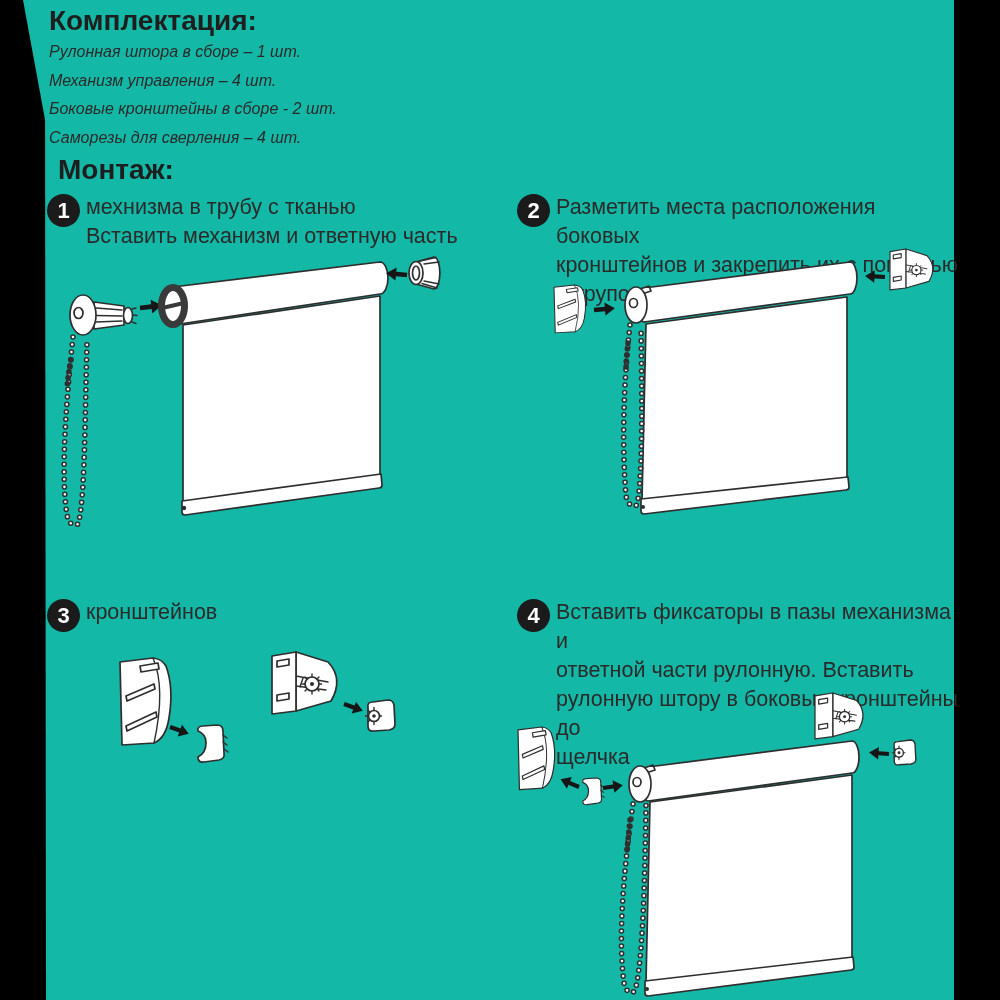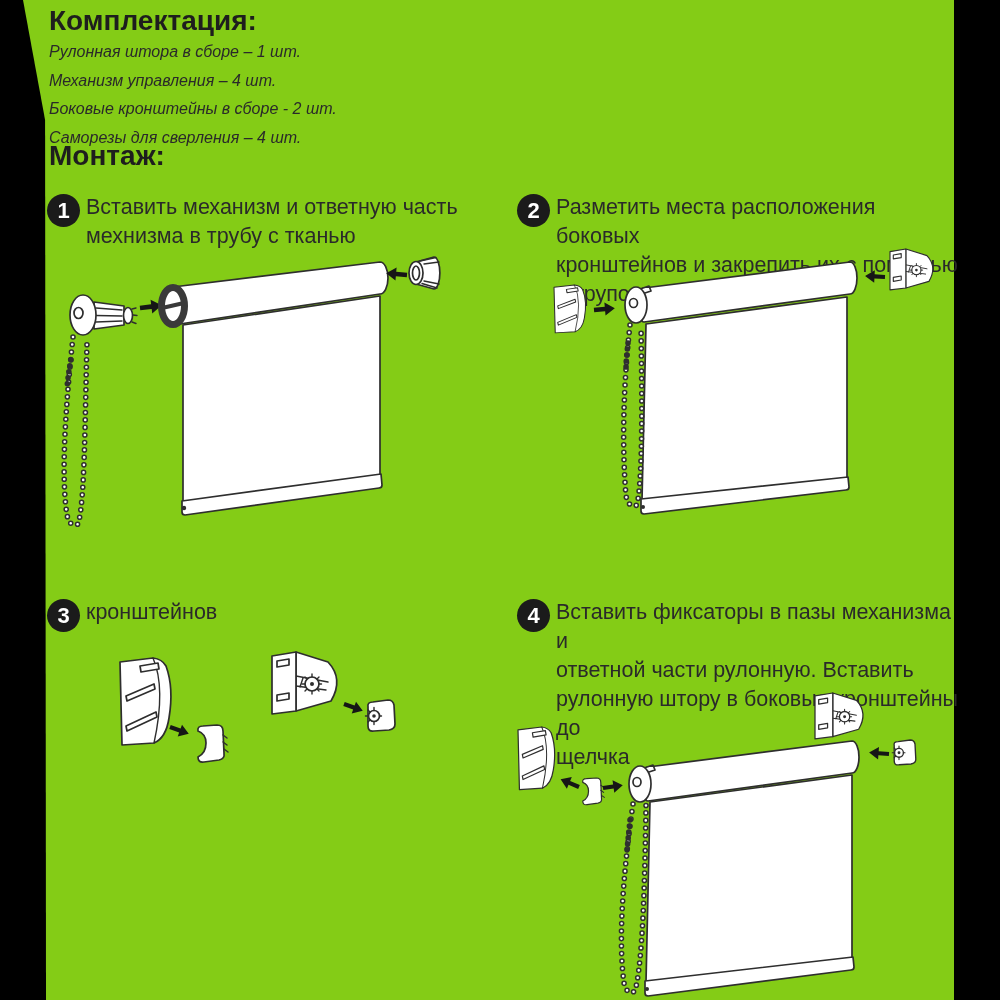--- a/index.html
+++ b/index.html
@@ -1,16 +1,16 @@
 <!DOCTYPE html>
 <html><head>
 <meta charset="utf-8">
 <style>
   html,body{margin:0;padding:0;background:#fff;}
-  .page{position:relative;width:1000px;height:1000px;background:#84cc16;overflow:hidden;
+  .page{position:relative;width:1000px;height:1000px;background:#14b8a6;overflow:hidden;
         font-family:"Liberation Sans", sans-serif;color:#262626;}
   .edge-bar{position:absolute;top:0;height:100%;background:#000;}
   .edge-left{left:0;width:46px;clip-path:polygon(0 0,50% 0,98% 12%,100% 100%,0 100%);}
   .edge-right{left:954px;width:46px;}
   .h-title{position:absolute;left:49px;font-weight:bold;font-size:28px;line-height:30px;color:#1e1e1e;}
   .kit-list{position:absolute;left:49px;top:38px;font-size:16px;line-height:28.5px;color:#2a2a2a;font-style:italic;}
   .step{position:absolute;}
   .badge{position:absolute;width:33px;height:33px;border-radius:50%;background:#1b1b1b;
          color:#fff;font-weight:bold;font-size:22px;display:flex;align-items:center;justify-content:center;}
   .step-text{position:absolute;font-size:21.5px;line-height:29px;color:#2a2a2a;}
@@ -66,27 +66,27 @@
   <div class="edge-bar edge-right"></div>
 
   <div class="h-title" style="top:6px;">Комплектация:</div>
   <div class="kit-list">
     <div>Рулонная штора в сборе – 1 шт.</div>
     <div>Механизм управления – 4 шт.</div>
     <div>Боковые кронштейны в сборе - 2 шт.</div>
     <div>Саморезы для сверления – 4 шт.</div>
   </div>
 
-  <div class="h-title" style="top:141px;">Монтаж:</div>
+  <div class="h-title" style="top:155px;margin-left:9px;">Монтаж:</div>
 
   <div class="step">
     <div class="badge" style="left:47px;top:194px;">1</div>
     <div class="step-text" style="left:86px;top:193px;width:380px;">
+      <div>мехнизма в трубу с тканью</div>
       <div>Вставить механизм и ответную часть</div>
-      <div>мехнизма в трубу с тканью</div>
     </div>
   </div>
   <svg style="left:50px;top:252px;" width="430" height="300" viewBox="0 0 430 300">
     <g>
       <path class="part" d="M44,50 L74,54 L74,73 L44,77 Z"></path>
       <path class="line" d="M46,56 L72,58 M46,63.5 L72,64 M46,70 L72,69"></path>
       <ellipse class="part" cx="78" cy="63.5" rx="4.5" ry="8"></ellipse>
       <path class="line" d="M82,57 l4,-1 M83,63 l4,0.5 M82,70 l4,1.5"></path>
       <ellipse class="part" cx="33" cy="63" rx="13" ry="20"></ellipse>
       <ellipse class="part" cx="28.5" cy="61" rx="4.5" ry="5.5"></ellipse>

